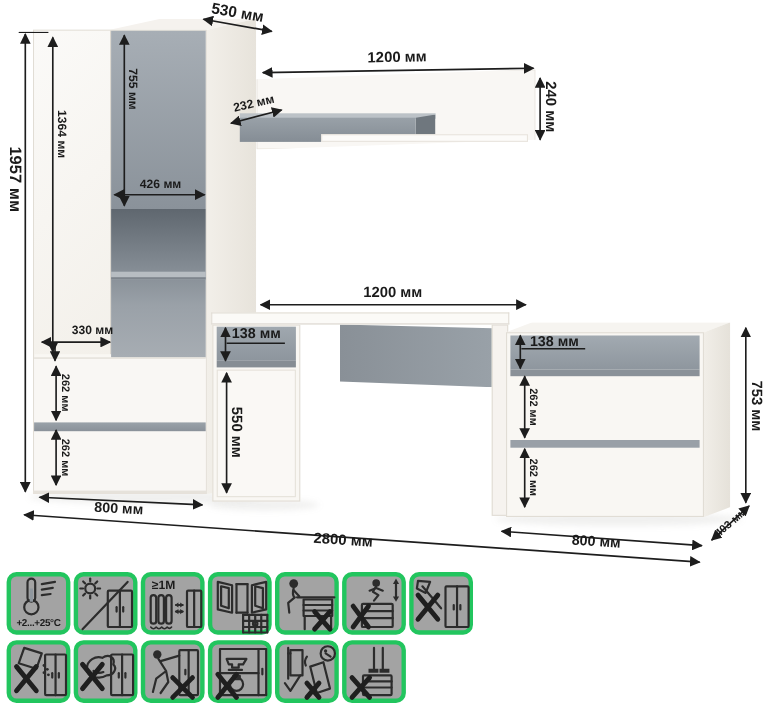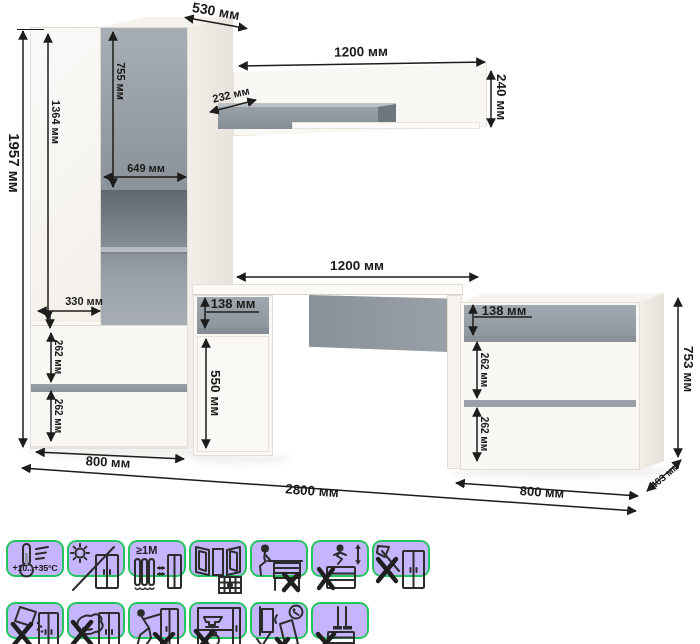--- a/index.html
+++ b/index.html
@@ -9,21 +9,21 @@
   
   .panel{position:absolute;background:#f9f7f3;border:1px solid #e1ddd5;box-sizing:border-box;}
   .gray{position:absolute;box-sizing:border-box;}
   .shadow{position:absolute;background:rgba(110,105,95,.10);filter:blur(3px);border-radius:50%;}
   
   .dim-label{position:absolute;font-weight:700;color:#1a1a1a;white-space:nowrap;line-height:1;}
   .dims{position:absolute;left:0;top:0;}
   
   .icons{position:absolute;left:6px;top:520px;display:grid;
          grid-template-columns:repeat(7,58px);grid-auto-rows:57px;column-gap:3px;row-gap:5px;}
-  .tile{position:relative;border:2px solid #22c55e;border-radius:9px;background:#c4b5fd;box-sizing:border-box;margin-top:20px;}
+  .tile{position:relative;border:4px solid #22c55e;border-radius:9px;background:#a3a3a3;box-sizing:border-box;}
   .tile svg{position:absolute;left:0;top:0;}
   .ic{stroke:#2c2c2c;fill:none;stroke-width:2;stroke-linecap:round;stroke-linejoin:round;}
   .icf{fill:#2c2c2c;stroke:none;}
   .x{stroke:#1f1f1f;stroke-width:4.4;stroke-linecap:round;}
   .tile-text{position:absolute;left:0;right:0;bottom:2px;text-align:center;font-weight:700;color:#1c1c1c;}
 </style>
 </head>
 <body>
 
 <div id="stage">
@@ -104,21 +104,21 @@
       <line x1="456" y1="483" x2="638" y2="496" marker-start="url(#ah)" marker-end="url(#ah)"></line>
       <line x1="647" y1="491" x2="681" y2="460" marker-start="url(#ah)" marker-end="url(#ah)"></line>
       <line x1="678" y1="298" x2="678" y2="457" marker-start="url(#ah)" marker-end="url(#ah)"></line>
     </g>
   </svg>
 
   <div class="dim-label" style="left:216px;top:11px;font-size:14px;transform:translate(-50%,-50%) rotate(10deg);">530 мм</div>
   <div class="dim-label" style="left:14px;top:163px;font-size:15px;transform:translate(-50%,-50%) rotate(90deg);">1957 мм</div>
   <div class="dim-label" style="left:55px;top:122px;font-size:11px;transform:translate(-50%,-50%) rotate(90deg);">1364 мм</div>
   <div class="dim-label" style="left:120px;top:81px;font-size:11px;transform:translate(-50%,-50%) rotate(90deg);">755 мм</div>
-  <div class="dim-label" style="left:146px;top:168px;font-size:11px;transform:translate(-50%,-50%);">649 мм</div>
+  <div class="dim-label" style="left:146px;top:168px;font-size:11px;transform:translate(-50%,-50%);">426 мм</div>
   <div class="dim-label" style="left:231px;top:95px;font-size:11px;transform:translate(-50%,-50%) rotate(-13deg);">232 мм</div>
   <div class="dim-label" style="left:361px;top:52px;font-size:13.5px;transform:translate(-50%,-50%) rotate(-1deg);">1200 мм</div>
   <div class="dim-label" style="left:501px;top:97px;font-size:13.5px;transform:translate(-50%,-50%) rotate(90deg);">240 мм</div>
   <div class="dim-label" style="left:357px;top:266px;font-size:13.5px;transform:translate(-50%,-50%);">1200 мм</div>
   <div class="dim-label" style="left:233px;top:303px;font-size:13px;transform:translate(-50%,-50%);">138 мм</div>
   <div class="dim-label" style="left:215px;top:393px;font-size:13.5px;transform:translate(-50%,-50%) rotate(90deg);">550 мм</div>
   <div class="dim-label" style="left:84px;top:301px;font-size:11px;transform:translate(-50%,-50%);">330 мм</div>
   <div class="dim-label" style="left:58px;top:357px;font-size:10px;transform:translate(-50%,-50%) rotate(90deg);">262 мм</div>
   <div class="dim-label" style="left:58px;top:416px;font-size:10px;transform:translate(-50%,-50%) rotate(90deg);">262 мм</div>
   <div class="dim-label" style="left:108px;top:462px;font-size:13px;transform:translate(-50%,-50%) rotate(3deg);">800 мм</div>
@@ -135,21 +135,21 @@
 
     <div class="tile">
       <svg width="54" height="36" viewBox="0 0 54 36">
         <rect class="ic" x="15" y="2" width="7" height="21" rx="3.5"></rect>
         <circle class="ic" cx="18.5" cy="28" r="6.5" fill="#9aa1a8"></circle>
         <line x1="18.5" y1="11" x2="18.5" y2="23" stroke="#8f979e" stroke-width="3"></line>
         <line class="ic" x1="28" y1="7" x2="40" y2="5" stroke-width="1.6"></line>
         <line class="ic" x1="28" y1="12" x2="38" y2="10.5" stroke-width="1.6"></line>
         <line class="ic" x1="28" y1="17" x2="36" y2="16" stroke-width="1.6"></line>
       </svg>
-      <span class="tile-text" style="font-size:9px;letter-spacing:-0.3px;">+10...+35°C</span>
+      <span class="tile-text" style="font-size:9px;letter-spacing:-0.3px;">+2...+25°C</span>
     </div>
 
     <div class="tile">
       <svg width="54" height="53" viewBox="0 0 54 53">
         <circle class="ic" cx="11" cy="11" r="4.5"></circle>
         <g class="ic" stroke-width="1.6">
           <line x1="11" y1="2" x2="11" y2="4.5"></line>
             <line x1="11" y1="17.5" x2="11" y2="20"></line>
           <line x1="2" y1="11" x2="4.5" y2="11"></line>
             <line x1="17.5" y1="11" x2="20" y2="11"></line>

